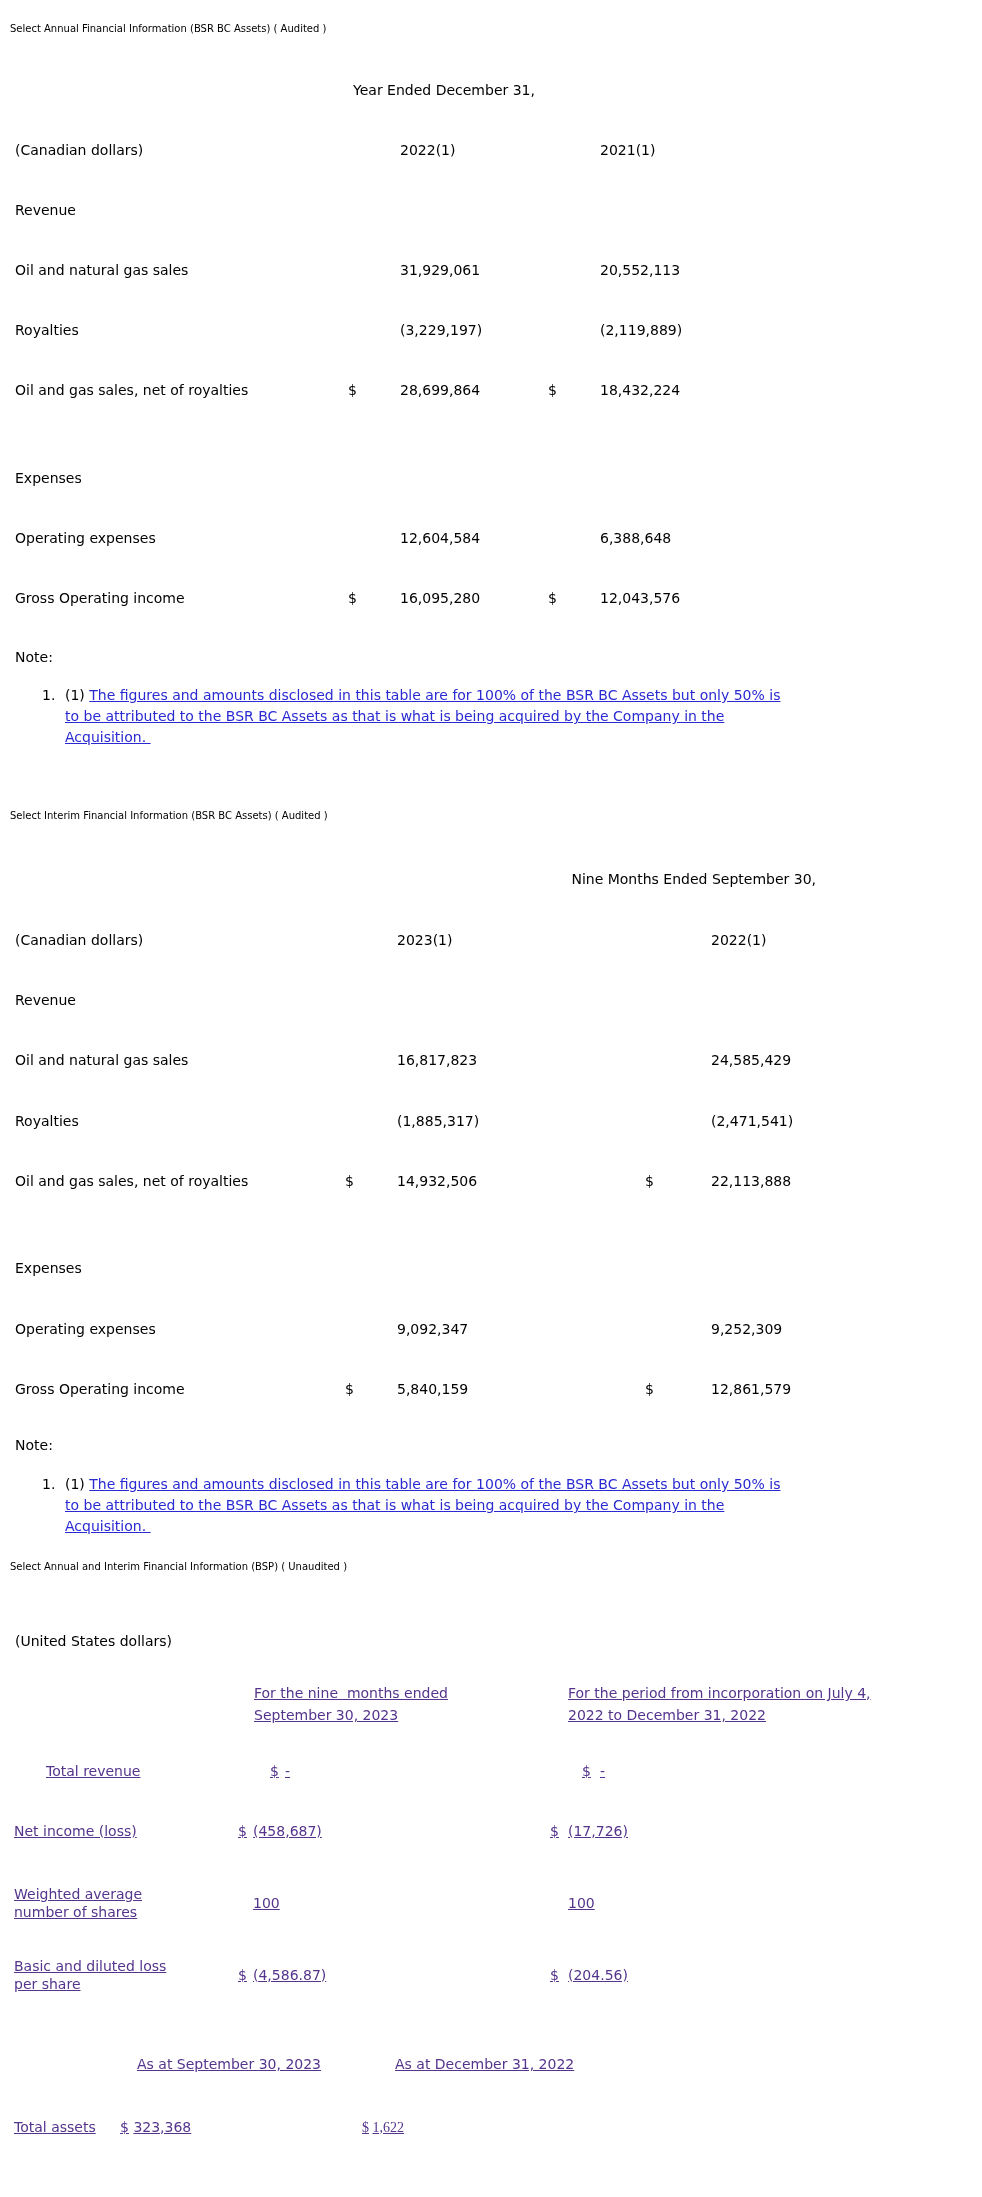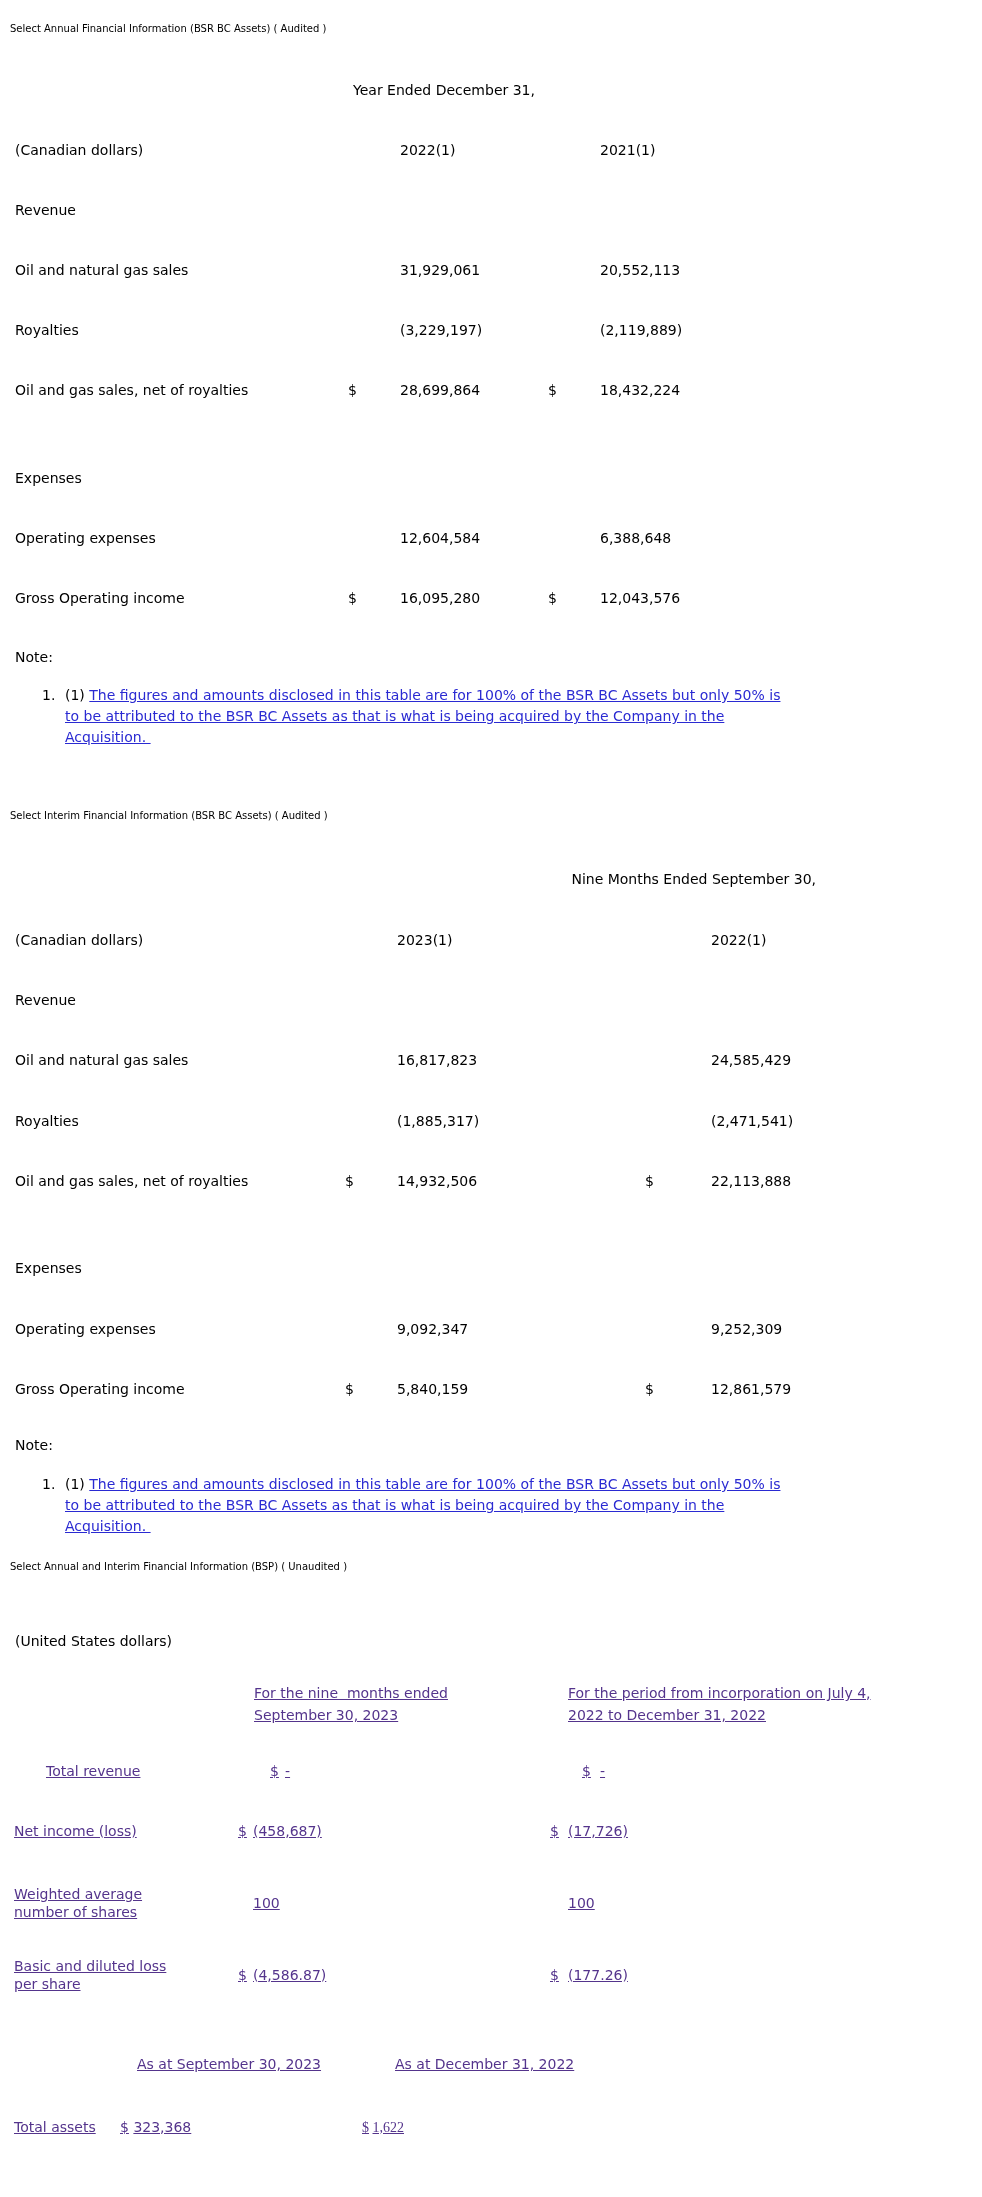--- a/index.html
+++ b/index.html
@@ -239,21 +239,21 @@
     <span class="tlbl two"><a class="plink prewrap">Weighted average
 number of shares</a></span>
     <span><span class="dol1"></span><a class="plink">100</a></span>
     <span><span class="dol2"></span><a class="plink">100</a></span>
   </div>
 
   <div class="trow r-eps">
     <span class="tlbl two"><a class="plink prewrap">Basic and diluted loss
 per share</a></span>
     <span><a class="plink dol1">$</a><a class="plink">(4,586.87)</a></span>
-    <span><a class="plink dol2">$</a><a class="plink">(177.26)</a></span>
+    <span><a class="plink dol2">$</a><a class="plink">(204.56)</a></span>
   </div>
 
   <div class="asat-h">
     <a class="plink asat-a">As at September 30, 2023</a>
     <a class="plink asat-b">As at December 31, 2022</a>
   </div>
 
   <div class="assets-row">
     <a class="plink assets-lbl">Total assets</a>
     <span class="assets-v1"><a class="plink">$</a> <a class="plink">323,368</a></span>

